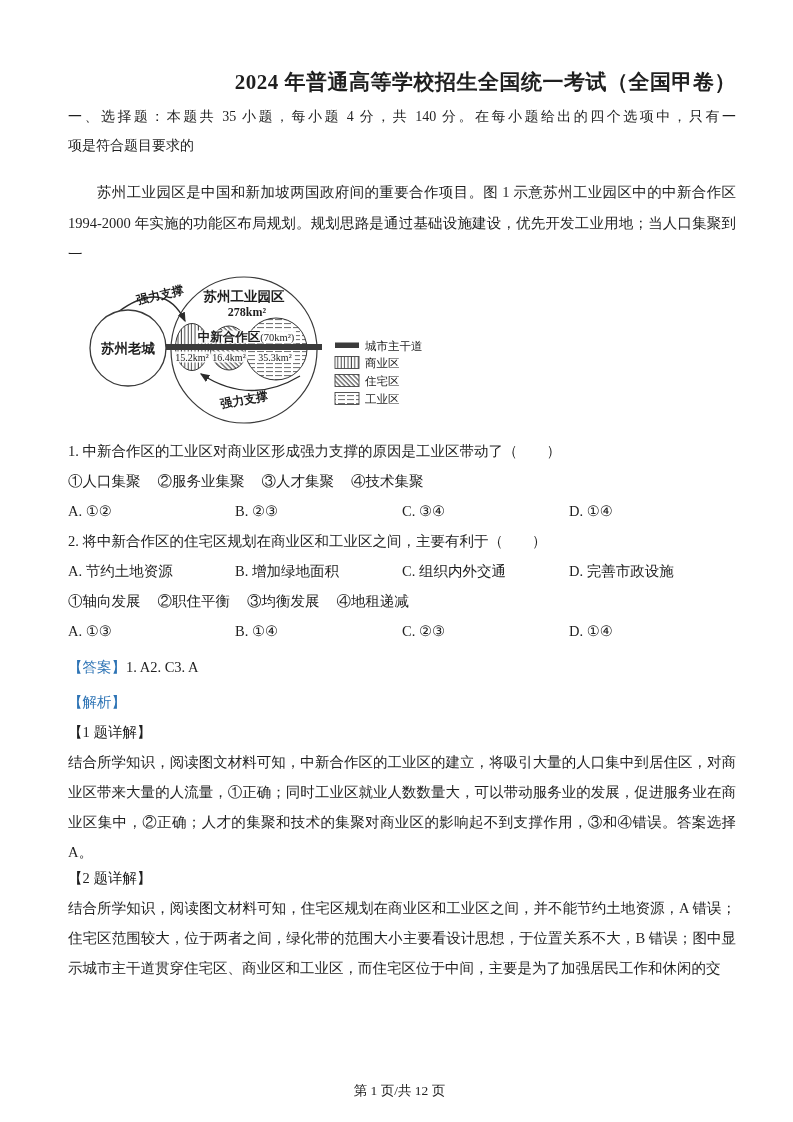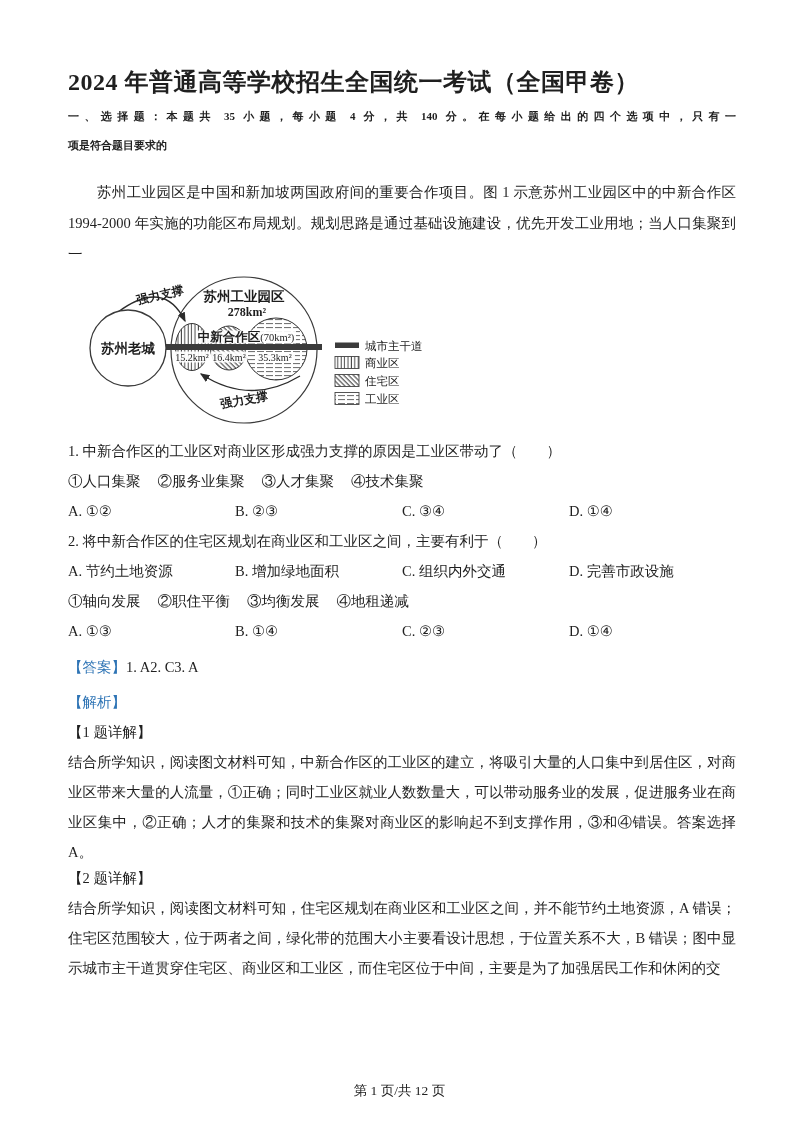--- a/index.html
+++ b/index.html
@@ -10,27 +10,27 @@
     background:#ffffff;
     font-family:"Liberation Serif","DejaVu Serif",serif;
     color:#1f1f1f;
     overflow:hidden;
     box-sizing:border-box;
     padding:0 57px 0 68px;
   }
   .title{
     margin-top:68px;
     line-height:28px;
-    font-size:24px;
+    font-size:21px;
     font-weight:bold;
-    text-align:left;
+    text-align:right;
     letter-spacing:0.5px;
   }
   .sec-header{margin-top:6px;}
-  .sec-header .t-line{font-weight:bold;font-size:11px;line-height:29px;}
+  .sec-header .t-line{font-weight:normal;font-size:14px;line-height:29px;}
   .t-line{font-size:14.5px;line-height:30px;white-space:nowrap;}
   .para .t-line{line-height:31px;}
   .fill{white-space:normal;text-align:justify;text-align-last:justify;}
   .indent{text-indent:29px;}
   .intro{margin-top:17px;}
   .figure-wrap{position:relative;margin-top:4px;height:156px;}
   .figure-wrap svg{position:absolute;left:0;top:0;}
   .qa{margin-top:6px;}
   .subopts{display:flex;gap:17px;}
   .opts{display:grid;grid-template-columns:167px 167px 167px 1fr;}

